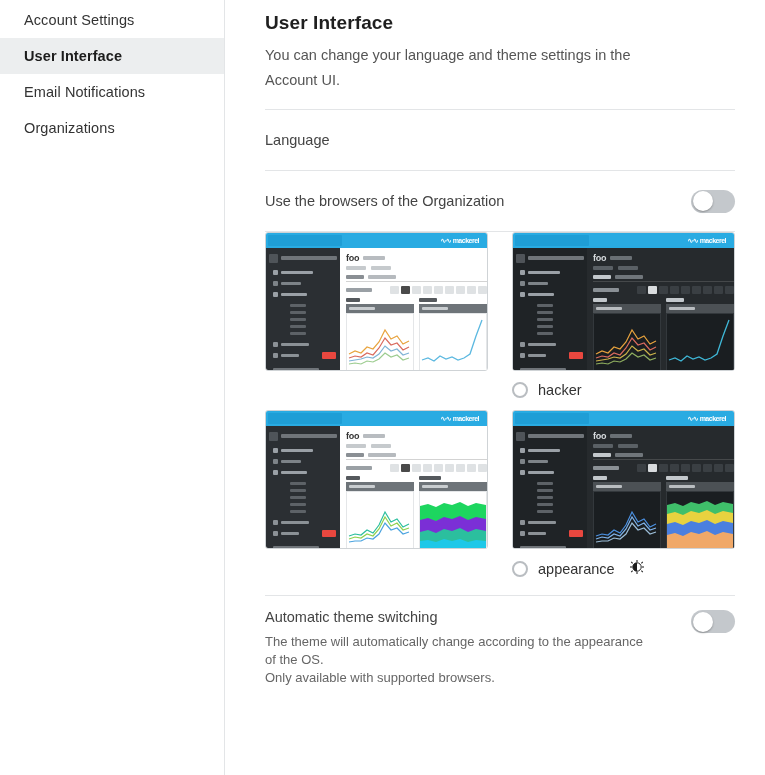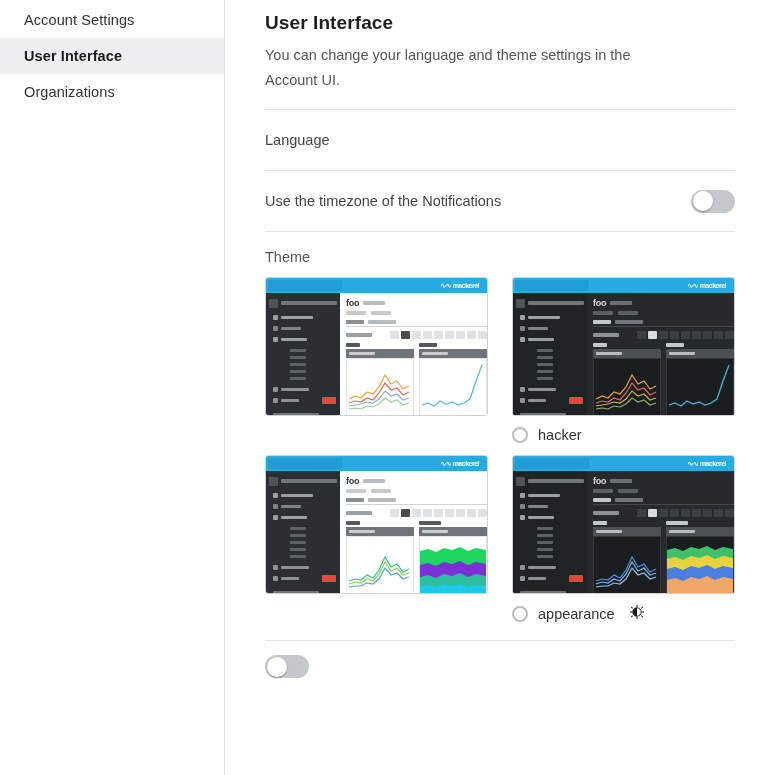--- a/index.html
+++ b/index.html
@@ -163,47 +163,49 @@
 <div class="app">
 
   <nav class="sidebar">
     <div class="side-item">
       <span>Account Settings</span>
     </div>
     <div class="side-item active">
       <span>User Interface</span>
     </div>
     <div class="side-item">
+      <span>Email Notifications</span>
+    </div>
+    <div class="side-item">
       <span>Organizations</span>
     </div>
   </nav>
 
   <section class="main">
 
     <h1 class="page-title">User Interface</h1>
     <p class="page-desc">You can change your language and theme settings in the Account UI.</p>
 
     <div class="divider"></div>
 
     <div class="row">
       <span class="row-label">Language</span>
     </div>
 
     <div class="divider"></div>
 
     <div class="row">
-      <span class="row-label">Use the timezone of the Notifications</span>
+      <span class="row-label">Use the browsers of the Organization</span>
       <div class="toggle">
         <span class="knob"></span>
       </div>
     </div>
 
     <div class="divider"></div>
 
-    <div class="section-label">Theme</div>
 
     <div class="theme-grid">
 
       <div class="theme-cell">
         <div class="thumb">
           <div class="tb-top">
             <div class="tb-search"></div>
             <div class="tb-logo">
                 <span class="zig">∿∿ mackerel</span>
               </div>
@@ -658,19 +660,27 @@
             </svg>
           </span>
         </div>
       </div>
 
     </div>
 
     <div class="divider" style="margin-top:17px"></div>
 
     <div style="width:470px;display:flex;align-items:flex-start;justify-content:space-between;padding-top:13px">
+      <div>
+        <div style="font-size:14.5px;color:#444;margin-bottom:8px">Automatic theme switching</div>
+        <div style="font-size:13px;color:#666;line-height:18px">
+          <div>The theme will automatically change according to the appearance</div>
+          <div>of the OS.</div>
+          <div>Only available with supported browsers.</div>
+        </div>
+      </div>
       <div class="toggle" style="margin-top:1px">
         <span class="knob"></span>
       </div>
     </div>
 
   </section>
 </div>
 
 </body></html>

